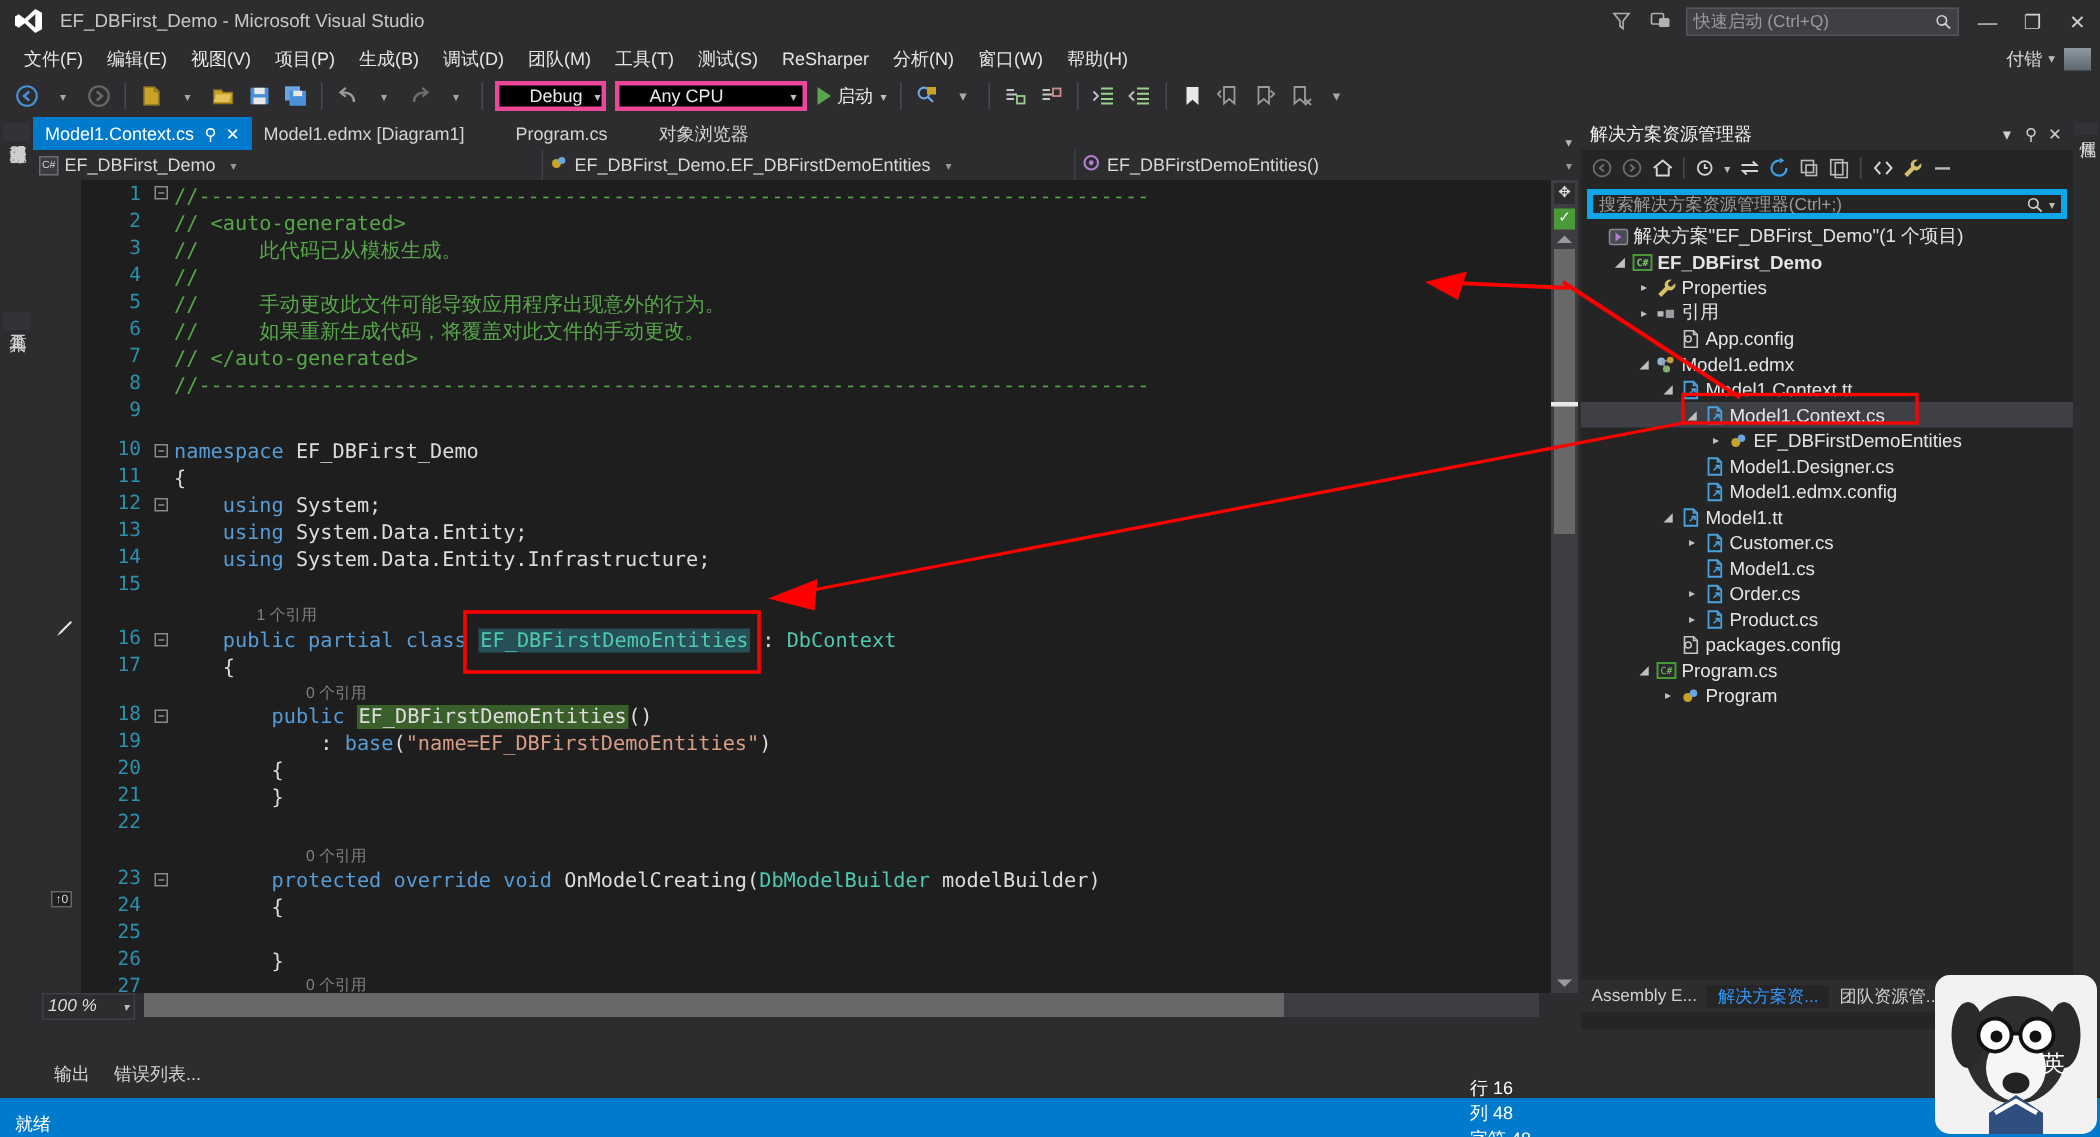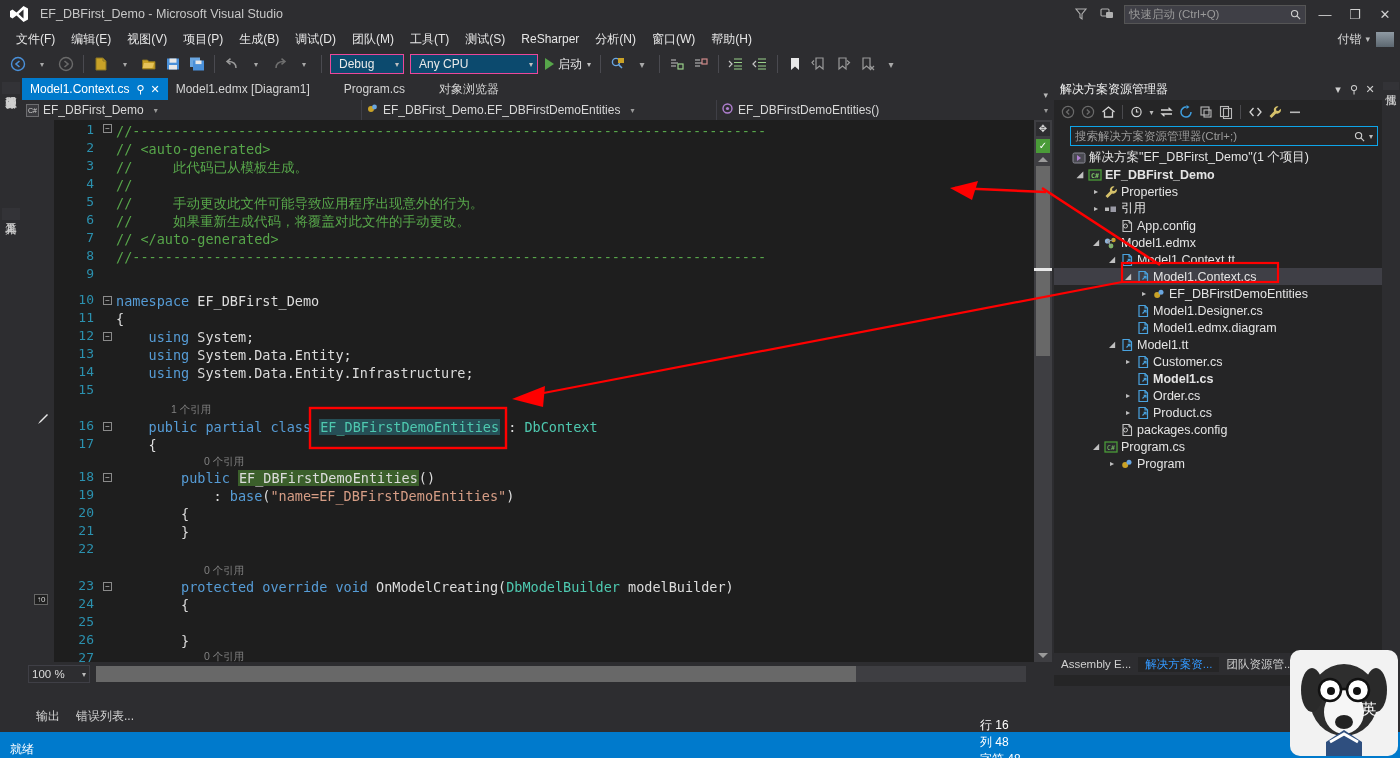--- a/index.html
+++ b/index.html
@@ -42,22 +42,22 @@
 
   
   .toolbar {
     position: absolute; left: 0; top: 50px; width: 1400px; height: 28px;
     background: #2d2d30; display: flex; align-items: center; padding-left: 6px;
   }
   .tool { height: 22px; min-width: 22px; display:flex; align-items:center; justify-content:center; color:#c7c7c7; margin: 0 1px; }
   .tool svg { display:block; }
   .tsep { width: 1px; height: 18px; background: #4a4a50; margin: 0 5px; }
   .combo {
-    height: 20px; background: #0c4a6e; border: 1px solid #ec4899; color: #eaeaea;
-    display:flex; align-items:center; padding: 0 4px 0 8px; font-size: 12px; margin: 0 3px;
+    height: 20px; background: #000000; border: 3px solid #ec4899; color: #eaeaea;
+    display:flex; align-items:center; padding: 0 4px 0 20px; font-size: 12px; margin: 0 3px;
   }
   .combo .cv { flex: 1; }
   .combo .carrow { color:#c0c0c0; font-size: 8px; margin-left: 8px; }
   .combo.debug { width: 74px; }
   .combo.cpu { width: 128px; }
   .startbtn { display:flex; align-items:center; height: 22px; padding: 0 4px; }
   .play-tri { width:0;height:0;border-left:9px solid #57a64a;border-top:6px solid transparent;border-bottom:6px solid transparent; margin-right:4px;}
   .startbtn .sl { font-size: 12px; color: #eaeaea; }
   .startbtn .carrow { color:#c0c0c0; font-size:8px; margin-left:5px; }
 
@@ -119,39 +119,39 @@
 
   
   .vscroll { position:absolute; right:0; top:42px; width: 18px; height: 542px; background:#3e3e42; }
   .vsplit { position:absolute; left:2px; top:2px; width:14px; height:14px; background:#2d2d30; color:#ddd; font-size:10px; text-align:center; line-height:14px;}
   .vok { position:absolute; left:2px; top:19px; width:14px; height:14px; background:#4a9b38; color:#fff; font-size:10px; text-align:center; line-height:14px;}
   .vuparrow { position:absolute; left:4px; top:37px; width:0;height:0;border-left:5px solid transparent;border-right:5px solid transparent;border-bottom:5px solid #9a9a9a;}
   .vthumb { position:absolute; left:2px; top:46px; width:14px; height:190px; background:#686868; }
   .vmark { position:absolute; left:0px; top:148px; width:18px; height:3px; background:#e8e8e8; }
   .vdownarrow { position:absolute; left:4px; bottom:4px; width:0;height:0;border-left:5px solid transparent;border-right:5px solid transparent;border-top:5px solid #9a9a9a;}
 
-  .hscrollrow { position:absolute; left:0; top:584px; width:1030px; height: 24px; background:#2d2d30; display:flex; align-items:center; }
+  .hscrollrow { position:absolute; left:0; top:584px; width:1030px; height: 24px; background:#2d2d30; display:flex; align-items:flex-start;font-style:italic; }
   .zoombox { width: 62px; height: 18px; margin-left: 6px; background:#2d2d30; border:1px solid #3f3f46; display:flex;align-items:center;padding:0 3px; font-size:11.5px; color:#dcdcdc;}
   .zoombox .zc { color:#bbb; font-size:8px; margin-left:auto;}
   .hscroll { margin-left: 6px; width: 930px; height: 16px; background:#3e3e42; position:relative;}
   .hthumb { position:absolute; left:0; top:0; width:760px; height:16px; background:#686868;}
 
   
   .bottomtabs { position:absolute; left: 22px; top: 706px; width: 1030px; height: 20px; background:#2d2d30; display:flex; align-items:center; padding-left: 6px;}
   .btab { font-size: 12px; color:#d4d4d4; padding: 0 8px; }
 
   
   .solexp { position:absolute; left:1054px; top:78px; width: 328px; height: 608px; background:#252526; }
   .se-title { height: 22px; display:flex; align-items:center; padding: 0 4px 0 6px; background:#2d2d30; color:#f0f0f0; font-size:12px;}
   .se-title .tt { flex:1; }
   .se-title .ti { width:16px; text-align:center; color:#cfcfcf; font-size:11px; }
   .se-toolbar { height: 24px; display:flex; align-items:center; background:#252526; padding-left:4px; }
   .se-tool { width: 20px; height: 20px; display:flex;align-items:center;justify-content:center; color:#c5c5c5; }
   .se-tsep { width:1px;height:14px;background:#4a4a4e;margin:0 4px;}
-  .se-search { height: 20px; margin: 2px 4px 3px 16px; background:#252526; border:1px solid #0ea5e9; display:flex; align-items:center; padding:0 4px; color:#9a9a9a; font-size:11.5px;}
+  .se-search { height: 20px; margin: 2px 4px 3px 4px; background:#252526; border:4px solid #0ea5e9; display:flex; align-items:center; padding:0 4px; color:#9a9a9a; font-size:11.5px;}
   .se-search .ss { flex:1; }
   .se-tree { position:relative; height: 470px; overflow:hidden; font-size:12.5px; }
   .trow { position: relative; height: 17px; display:flex; align-items:center; white-space:nowrap; color:#e4e4e4; }
   .trow.selected { background: #3f3f46; }
   .trow.bold { font-weight: bold; }
   .twist { width: 12px; text-align:center; color:#c0c0c0; font-size:8px; }
   .tico { width: 17px; display:flex; align-items:center; justify-content:center; }
   .tlabel { margin-left: 2px; }
   .se-foot { position:absolute; left:0; bottom:11px; width: 328px; height: 22px; display:flex; align-items:center; background:#2d2d30; }
   .ftab { font-size: 11.5px; color:#d0d0d0; padding: 0 7px; }
@@ -729,21 +729,21 @@
         </div>
         <div class="trow" style="padding-left: 68px;">
           <span class="twist"></span>
           <span class="tico">
             <svg width="14" height="14" viewBox="0 0 14 14">
               <path d="M3 1.5 h6 l2.5 2.5 v8.5 H3 Z" fill="none" stroke="#4aa3df" stroke-width="1.2"></path>
               <path d="M9 1.5 v2.5 h2.5" fill="none" stroke="#4aa3df" stroke-width="1.1"></path>
               <path d="M6.5 9.5 L9.5 6.5 M7.6 6.3 h2.4 v2.4" fill="none" stroke="#4aa3df" stroke-width="1.1"></path>
             </svg>
           </span>
-          <span class="tlabel">Model1.edmx.diagram</span>
+          <span class="tlabel">Model1.edmx.config</span>
         </div>
         <div class="trow" style="padding-left: 52px;">
           <span class="twist">◢</span>
           <span class="tico">
             <svg width="14" height="14" viewBox="0 0 14 14">
               <path d="M3 1.5 h6 l2.5 2.5 v8.5 H3 Z" fill="none" stroke="#4aa3df" stroke-width="1.2"></path>
               <path d="M9 1.5 v2.5 h2.5" fill="none" stroke="#4aa3df" stroke-width="1.1"></path>
               <path d="M6.5 9.5 L9.5 6.5 M7.6 6.3 h2.4 v2.4" fill="none" stroke="#4aa3df" stroke-width="1.1"></path>
             </svg>
           </span>
@@ -753,21 +753,21 @@
           <span class="twist">▸</span>
           <span class="tico">
             <svg width="14" height="14" viewBox="0 0 14 14">
               <path d="M3 1.5 h6 l2.5 2.5 v8.5 H3 Z" fill="none" stroke="#4aa3df" stroke-width="1.2"></path>
               <path d="M9 1.5 v2.5 h2.5" fill="none" stroke="#4aa3df" stroke-width="1.1"></path>
               <path d="M6.5 9.5 L9.5 6.5 M7.6 6.3 h2.4 v2.4" fill="none" stroke="#4aa3df" stroke-width="1.1"></path>
             </svg>
           </span>
           <span class="tlabel">Customer.cs</span>
         </div>
-        <div class="trow" style="padding-left: 68px; font-weight: bold;">
+        <div class="trow" style="padding-left: 68px;">
           <span class="twist"></span>
           <span class="tico">
             <svg width="14" height="14" viewBox="0 0 14 14">
               <path d="M3 1.5 h6 l2.5 2.5 v8.5 H3 Z" fill="none" stroke="#4aa3df" stroke-width="1.2"></path>
               <path d="M9 1.5 v2.5 h2.5" fill="none" stroke="#4aa3df" stroke-width="1.1"></path>
               <path d="M6.5 9.5 L9.5 6.5 M7.6 6.3 h2.4 v2.4" fill="none" stroke="#4aa3df" stroke-width="1.1"></path>
             </svg>
           </span>
           <span class="tlabel">Model1.cs</span>
         </div>

